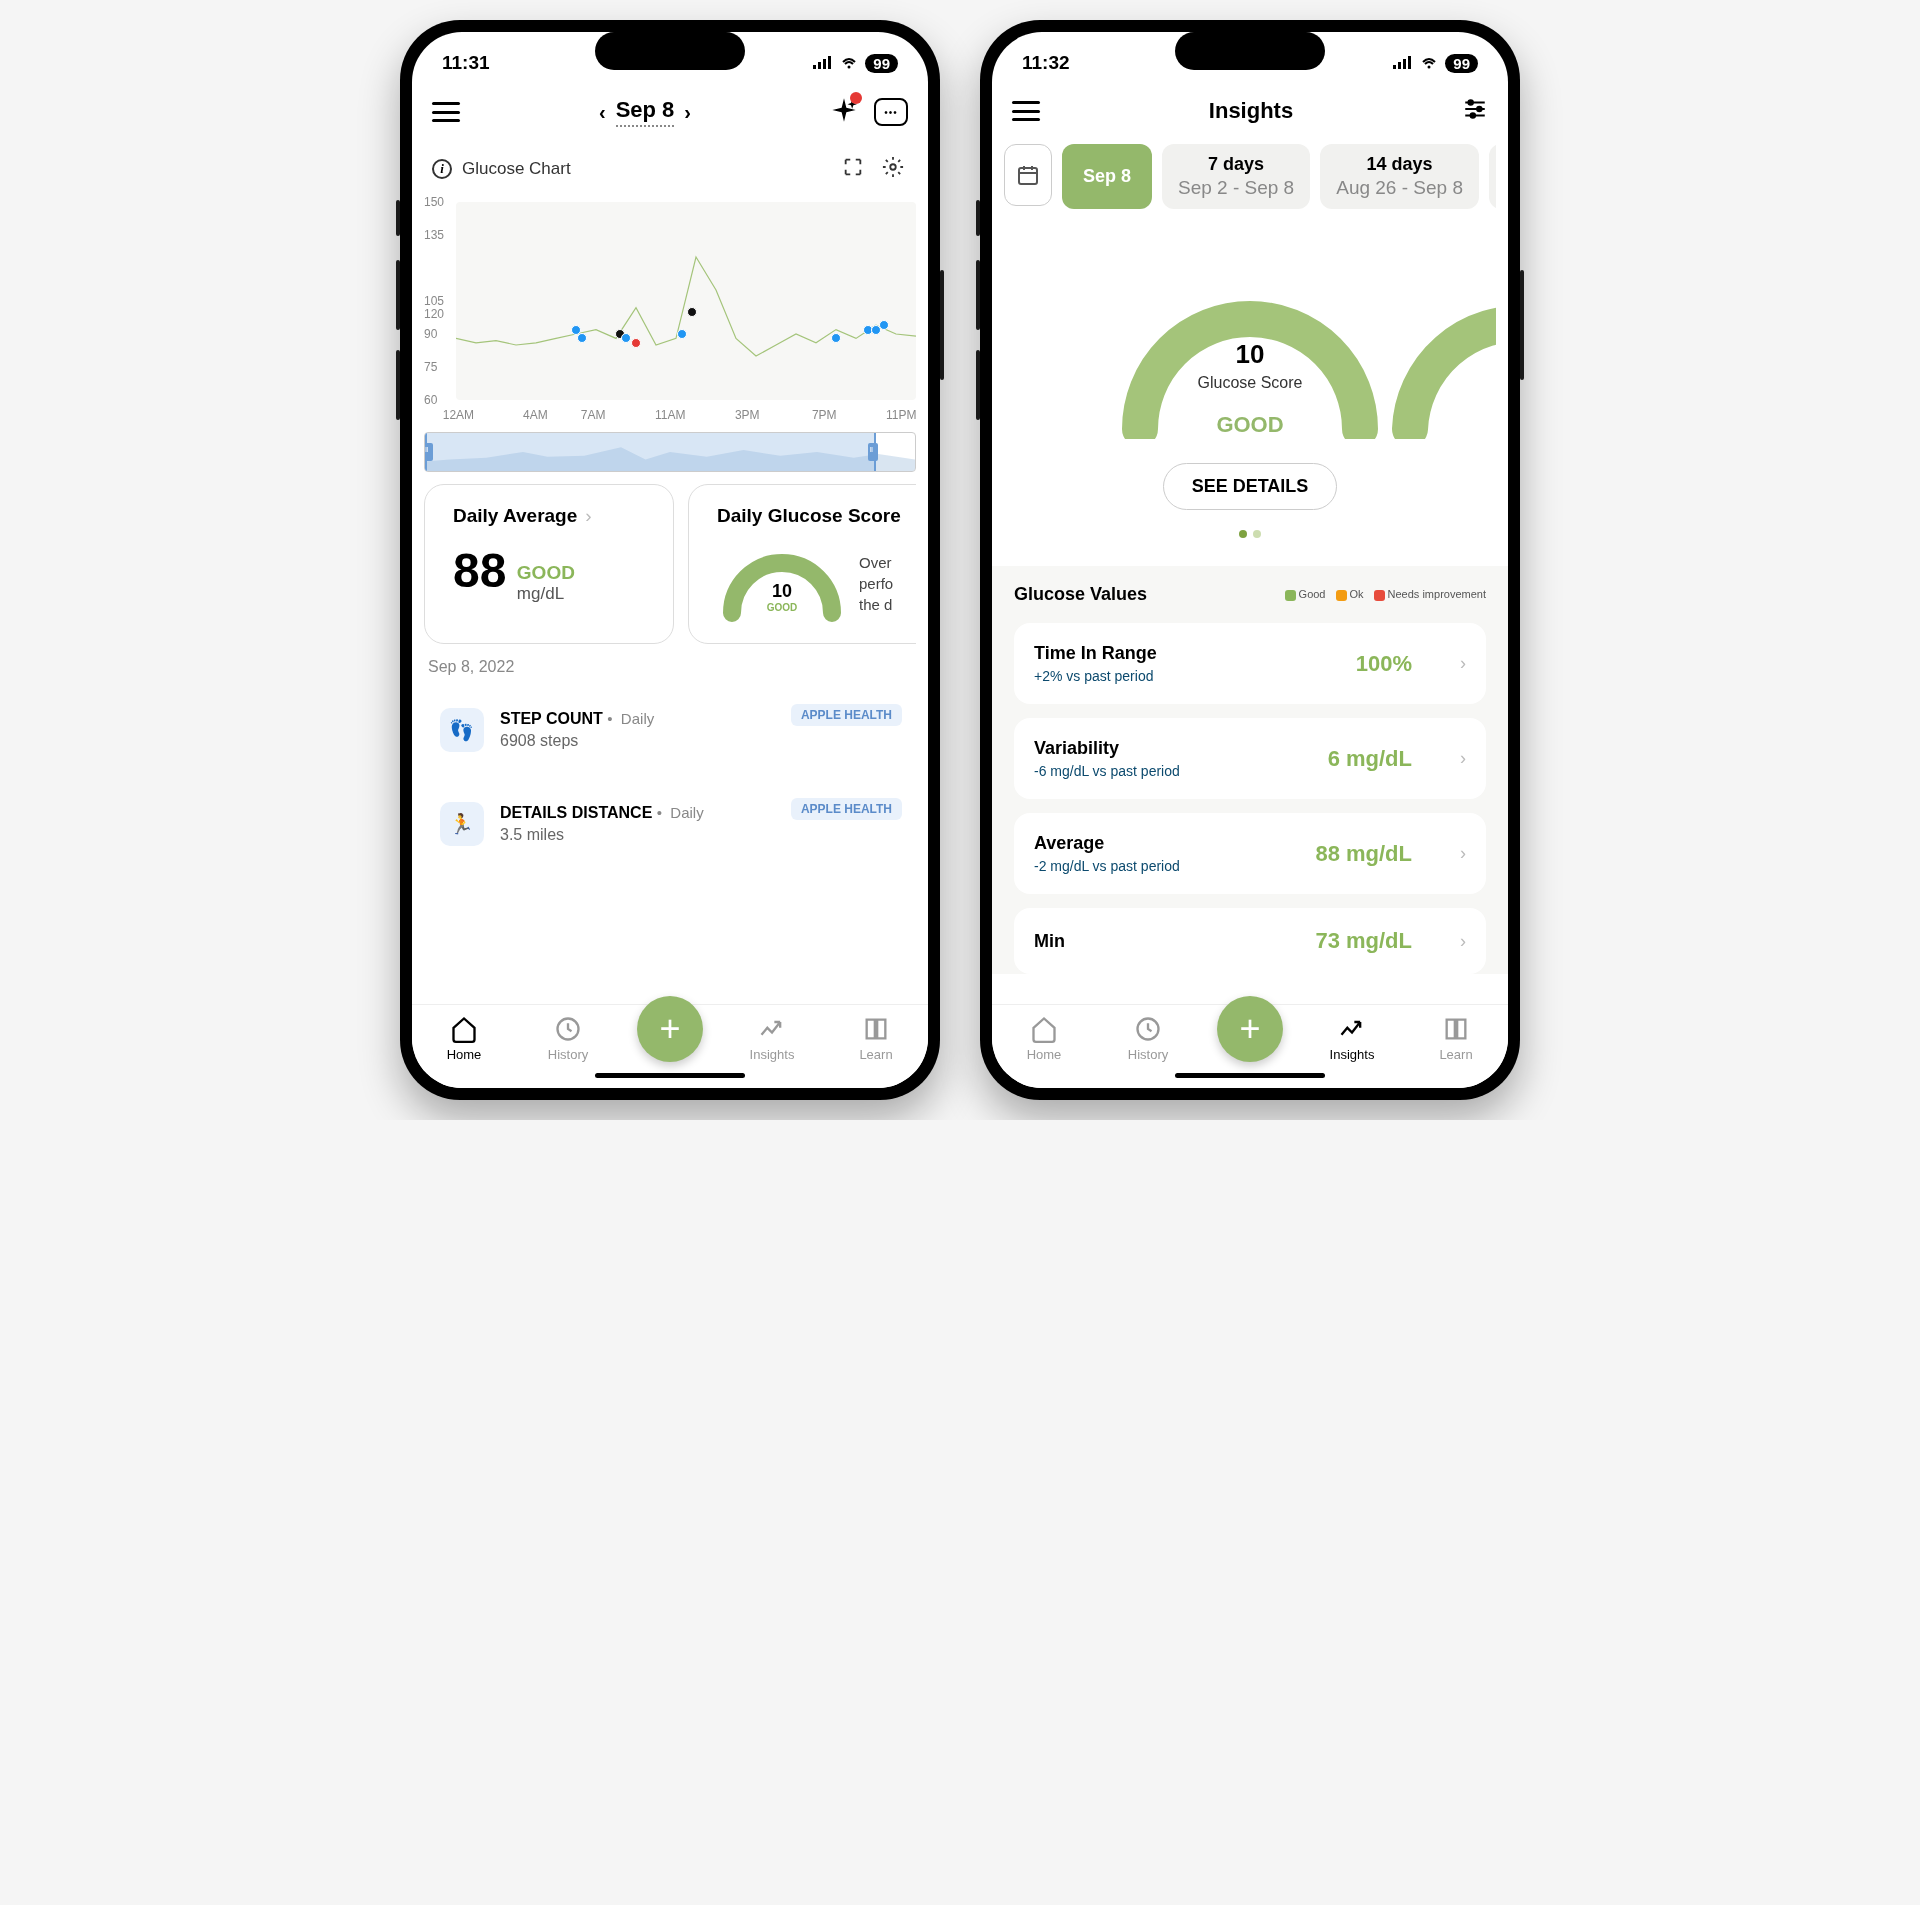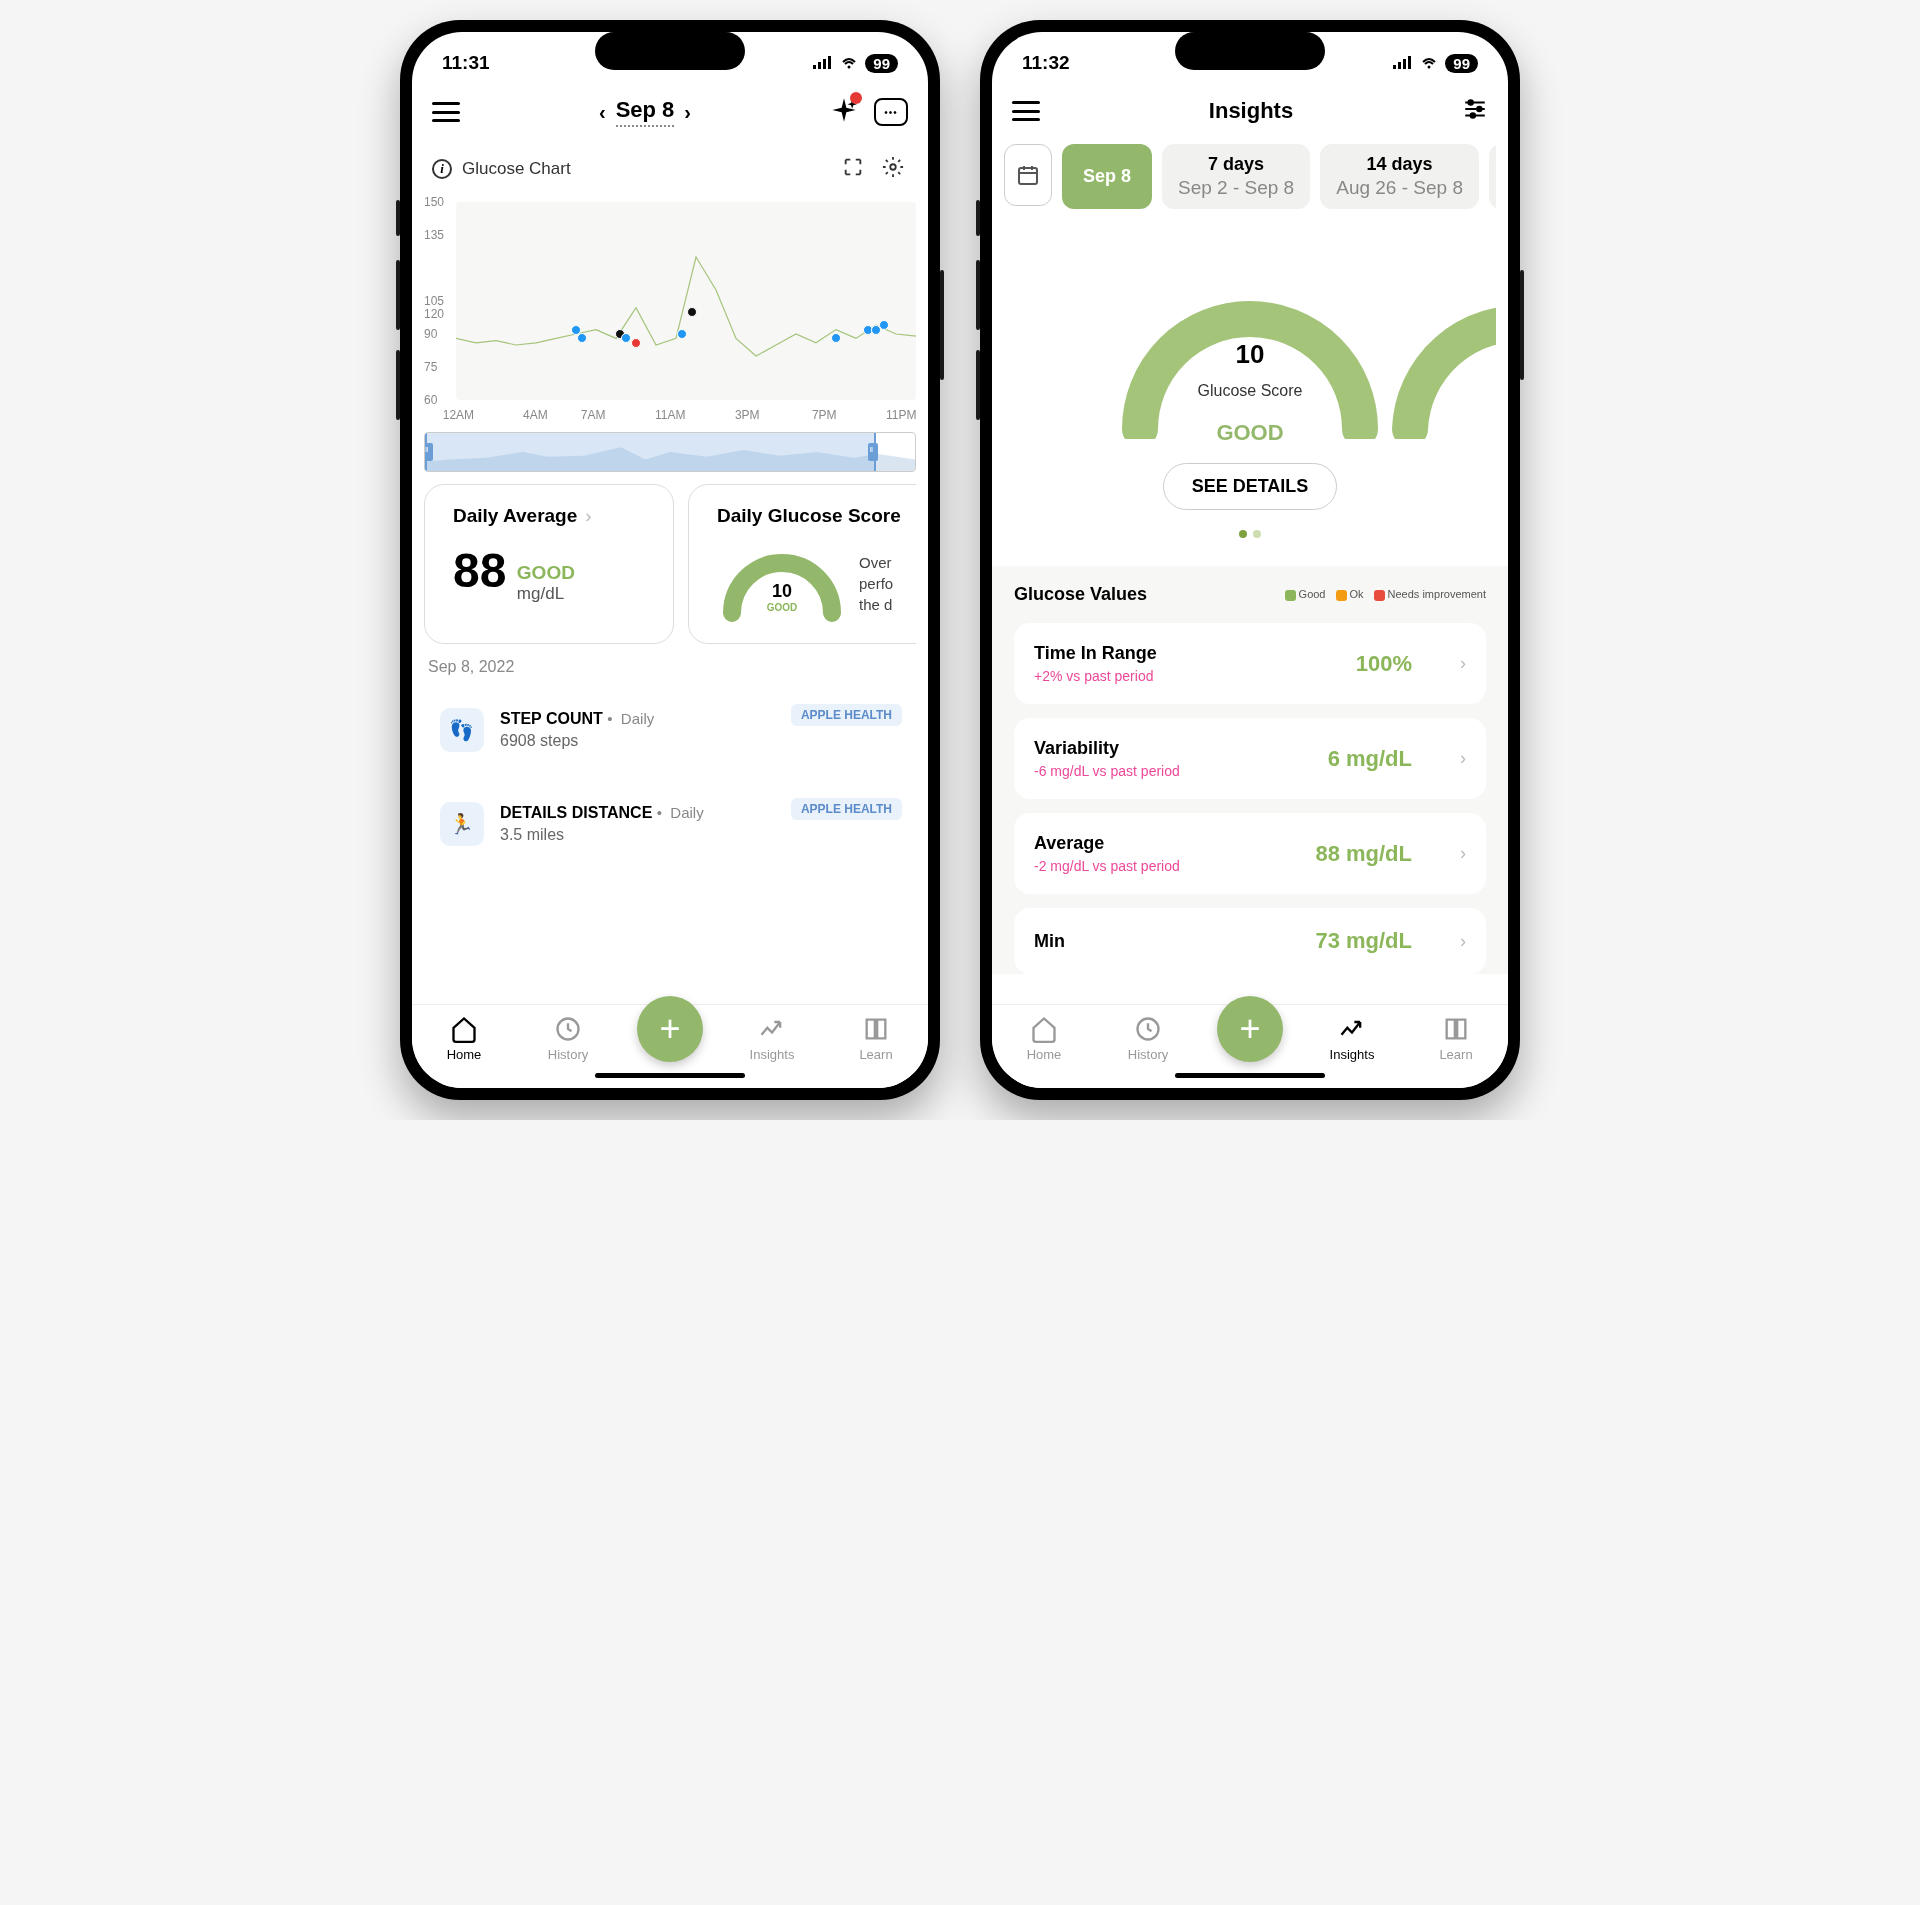--- a/index.html
+++ b/index.html
@@ -87,37 +87,37 @@
   .period-tabs { display: flex; gap: 10px; overflow: hidden; align-items: stretch; margin-bottom: 20px; }
   .cal-icon { border: 1.5px solid #ccc; border-radius: 12px; width: 48px; height: 62px; display: flex; align-items: center; justify-content: center; flex-shrink: 0; }
   .period-tab { background: #f1f1ef; border-radius: 12px; padding: 10px 16px; text-align: center; min-width: 130px; flex-shrink: 0; cursor: pointer; }
   .period-tab.active { background: #94b86b; color: #fff; }
   .period-tab .title { font-size: 18px; font-weight: 700; }
   .period-tab .sub { font-size: 19px; color: #888; margin-top: 2px; }
   
   .gauge-area { text-align: center; position: relative; padding: 20px 0 10px; }
   .gauge-svg { }
   .gauge-value { font-size: 26px; font-weight: 700; }
-  .gauge-label { font-size: 16px; color: #333; margin-top: 12px; }
+  .gauge-label { font-size: 16px; color: #333; margin-top: 4px; }
   .gauge-status { font-size: 22px; font-weight: 700; color: #94b86b; margin-top: 20px; }
   .see-details-btn { border: 1.5px solid #ccc; border-radius: 24px; padding: 12px 28px; font-size: 18px; font-weight: 600; background: #fff; cursor: pointer; margin: 20px auto 0; display: block; }
   .pager-dots { text-align: center; margin: 14px 0; }
   .pager-dots span { display: inline-block; width: 8px; height: 8px; border-radius: 50%; background: #cdddb0; margin: 0 3px; }
   .pager-dots span.active { background: #7ea240; }
   
   .values-section { background: #f7f7f5; margin: 0 -12px; padding: 18px 22px 0; }
   .values-header { display: flex; align-items: center; margin-bottom: 18px; }
   .values-header h3 { font-size: 18px; font-weight: 700; flex: 1; }
   .legend { display: flex; gap: 10px; font-size: 11px; color: #555; align-items: center; }
   .legend-swatch { display: inline-block; width: 11px; height: 11px; border-radius: 3px; margin-right: 3px; vertical-align: middle; }
   
   .value-card { background: #fff; border-radius: 16px; padding: 20px 20px; margin-bottom: 14px; display: flex; align-items: center; cursor: pointer; gap: 36px; }
   .value-info { flex: 1; }
   .value-title { font-size: 18px; font-weight: 700; }
-  .value-sub { font-size: 14px; color: #ec4899; margin-top: 4px; }
+  .value-sub { font-size: 14px; color: #0c4a6e; margin-top: 4px; }
   .value-metric { font-size: 22px; font-weight: 700; margin-right: 12px; }
   .value-metric.good { color: #8bb65a; }
   .value-chev { color: #bbb; font-size: 18px; }
   
   .gauge-peek { position: absolute; right: -130px; top: 0; }
   
   .filter-icon-svg { cursor: pointer; }
 </style>
 </head>
 <body>

